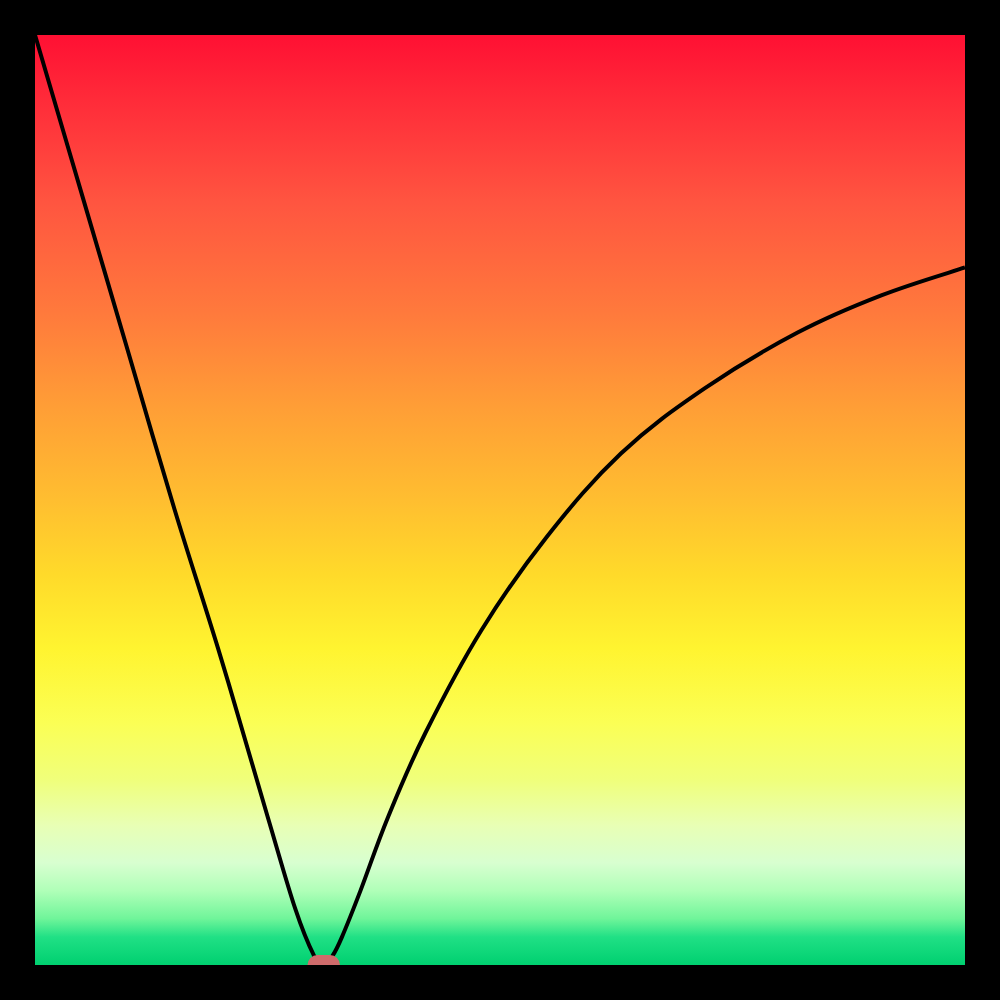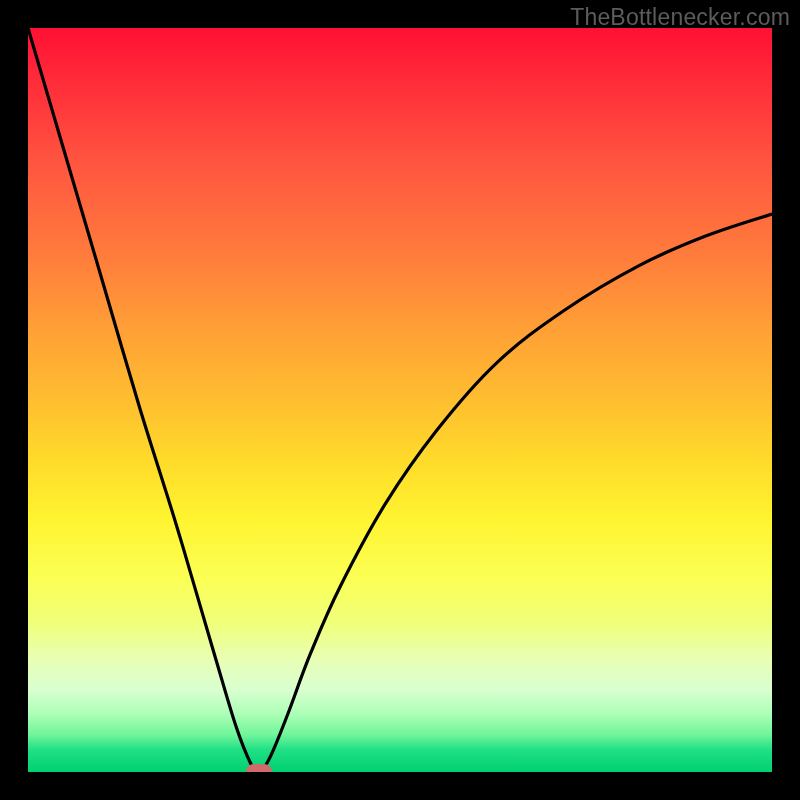--- a/index.html
+++ b/index.html
@@ -76,14 +76,13 @@
 <body>
 
 <div class="frame">
   <div class="plot">
     <div class="gradient"></div>
     <svg class="curve" viewBox="0 0 744 744" preserveAspectRatio="none">
       <path id="curve-path" fill="none" stroke-width="3.2" stroke="#000000" d="M 0,0 C 6.696000000000001,22.7664 23.808,80.94720000000002 37.2,126.48000000000002 C 50.592000000000006,172.01280000000003 61.00800000000001,207.42719999999997 74.4,252.95999999999998 C 87.792,298.4928 98.208,335.2464 111.6,379.44 C 124.99199999999999,423.6336 135.40800000000002,454.2864 148.8,498.48 C 162.192,542.6736000000001 175.2864,588.8016 186,624.96 C 196.7136,661.1184000000001 201.62400000000002,679.272 208.32000000000002,699.36 C 215.01600000000002,719.448 219.1824,728.5247999999999 223.2,736.56 C 227.21759999999998,744.5952 227.96159999999998,744 230.64,744 C 233.3184,744 235.4016,740.5776 238.08,736.56 C 240.75840000000002,732.5423999999999 241.50240000000002,731.0544 245.52,721.68 C 249.5376,712.3055999999999 253.70399999999998,701.8896 260.4,684.48 C 267.096,667.0704000000001 273.34560000000005,647.7264 282.72,624.96 C 292.0944,602.1936000000001 299.08799999999997,584.784 312.47999999999996,558 C 325.87199999999996,531.216 339.7104,504.2832 357.12,476.16 C 374.5296,448.0368 389.112,427.2048 409.20000000000005,401.76 C 429.28800000000007,376.3152 445.95360000000005,356.2271999999999 468.72,334.79999999999995 C 491.4864,313.3728 510.23519999999996,300.12960000000004 535.68,282.72 C 561.1247999999999,265.3104 584.6351999999999,251.47199999999998 610.0799999999999,238.07999999999998 C 635.5247999999999,224.688 652.9344000000001,217.69440000000006 677.0400000000001,208.32000000000005 C 701.1456000000001,198.94560000000004 731.9472000000001,190.01760000000002 744,186"></path>
     </svg>
     <div class="marker" id="marker" style="background-color: rgb(207, 107, 107); left: 230.64px; top: 744px;"></div>
   </div>
-  <div class="watermark">TheBottlenecker.com</div>
 </div>
 
 </body></html>

